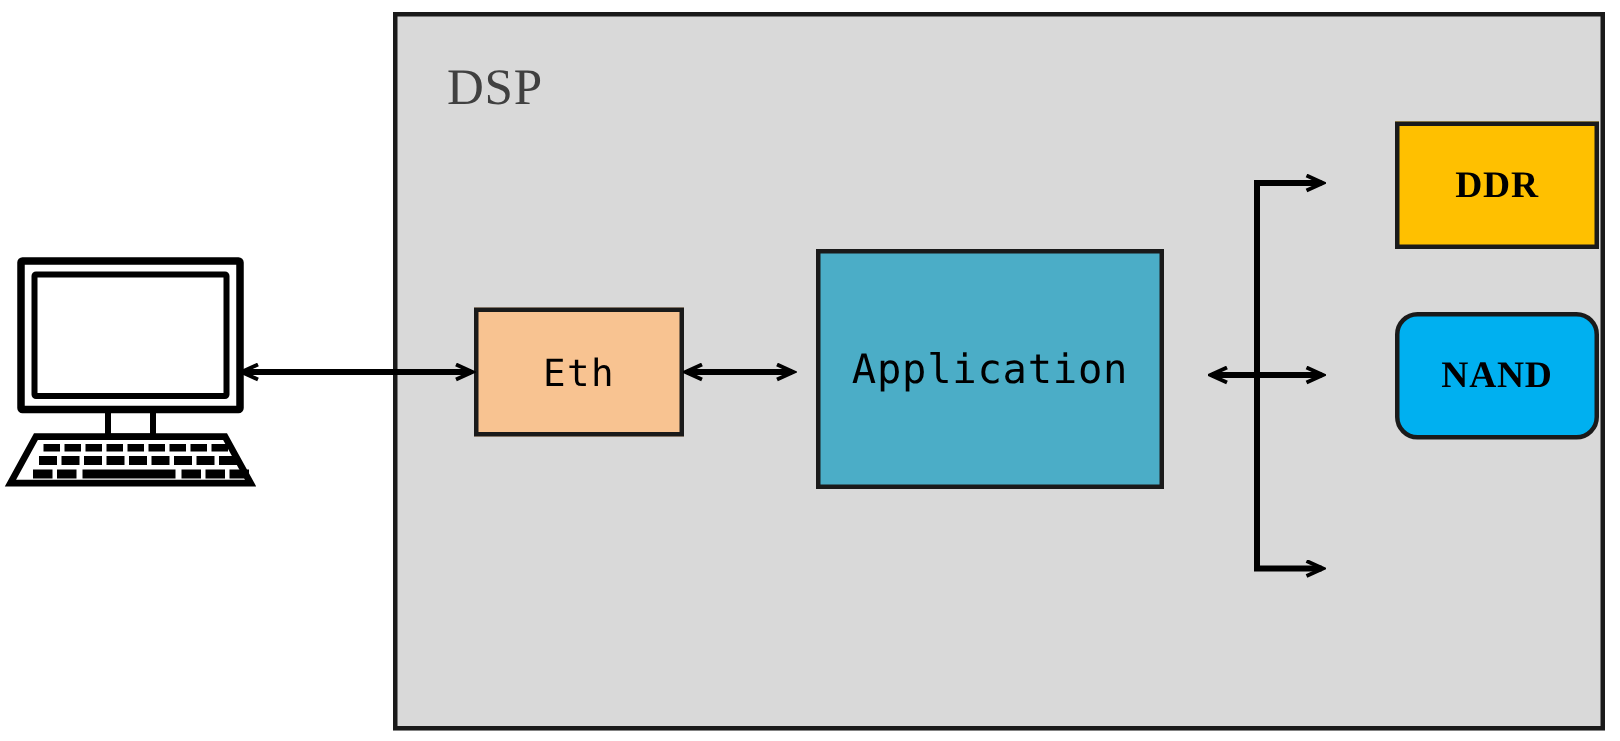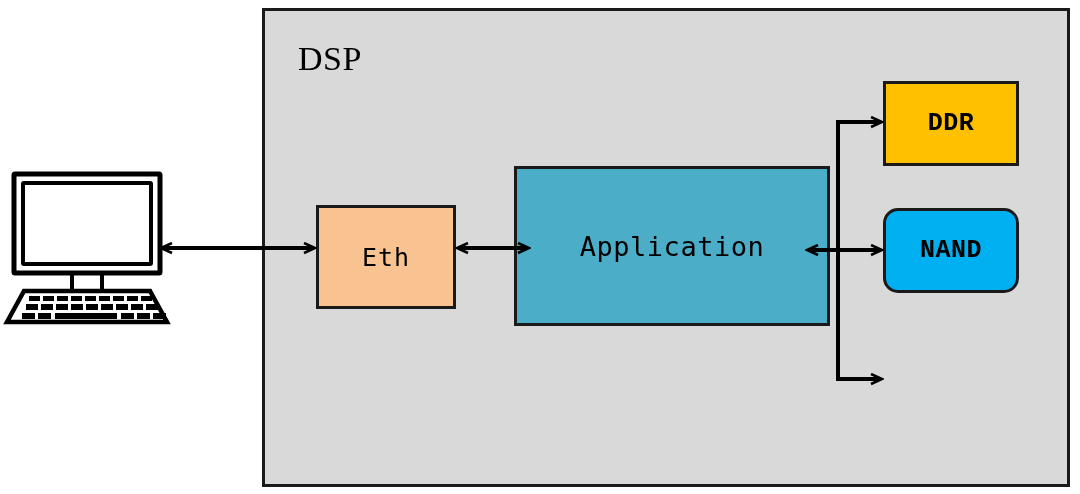--- a/index.html
+++ b/index.html
@@ -26,55 +26,56 @@
     border: 3px solid #1a1a1a;
     box-sizing: border-box;
   }
   .dsp-title {
     position: absolute;
     left: 298px;
     top: 42px;
     font-family: "Liberation Serif", "DejaVu Serif", serif;
     font-size: 34px;
     line-height: 1;
-    color: #000000;
+    color: #404040;
     letter-spacing: 0.5px;
     white-space: nowrap;
   }
   
   .block {
     position: absolute;
     border: 3px solid #1a1a1a;
     box-sizing: border-box;
     display: flex;
     align-items: center;
     justify-content: center;
     color: #000000;
     white-space: nowrap;
   }
   .block-mono {
     font-family: "DejaVu Sans Mono", "Liberation Mono", monospace;
   }
   .block-serif {
-    font-family: Liberation Mono, monospace;
+    font-family: Liberation Serif, serif;
     font-weight: 700;
+    margin-left: 47px;
   }
   .eth-box {
     left: 316px;
     top: 205px;
     width: 140px;
-    height: 104px;
+    height: 86px;
     background: #f8c391;
     font-size: 25px;
     letter-spacing: 1px;
   }
   .app-box {
-    left: 514px;
+    left: 544px;
     top: 166px;
-    width: 316px;
+    width: 232px;
     height: 160px;
     background: #4badc7;
     font-size: 27px;
     letter-spacing: 0.5px;
   }
   .mem-box {
     left: 883px;
     width: 136px;
     height: 85px;
     font-size: 25px;

